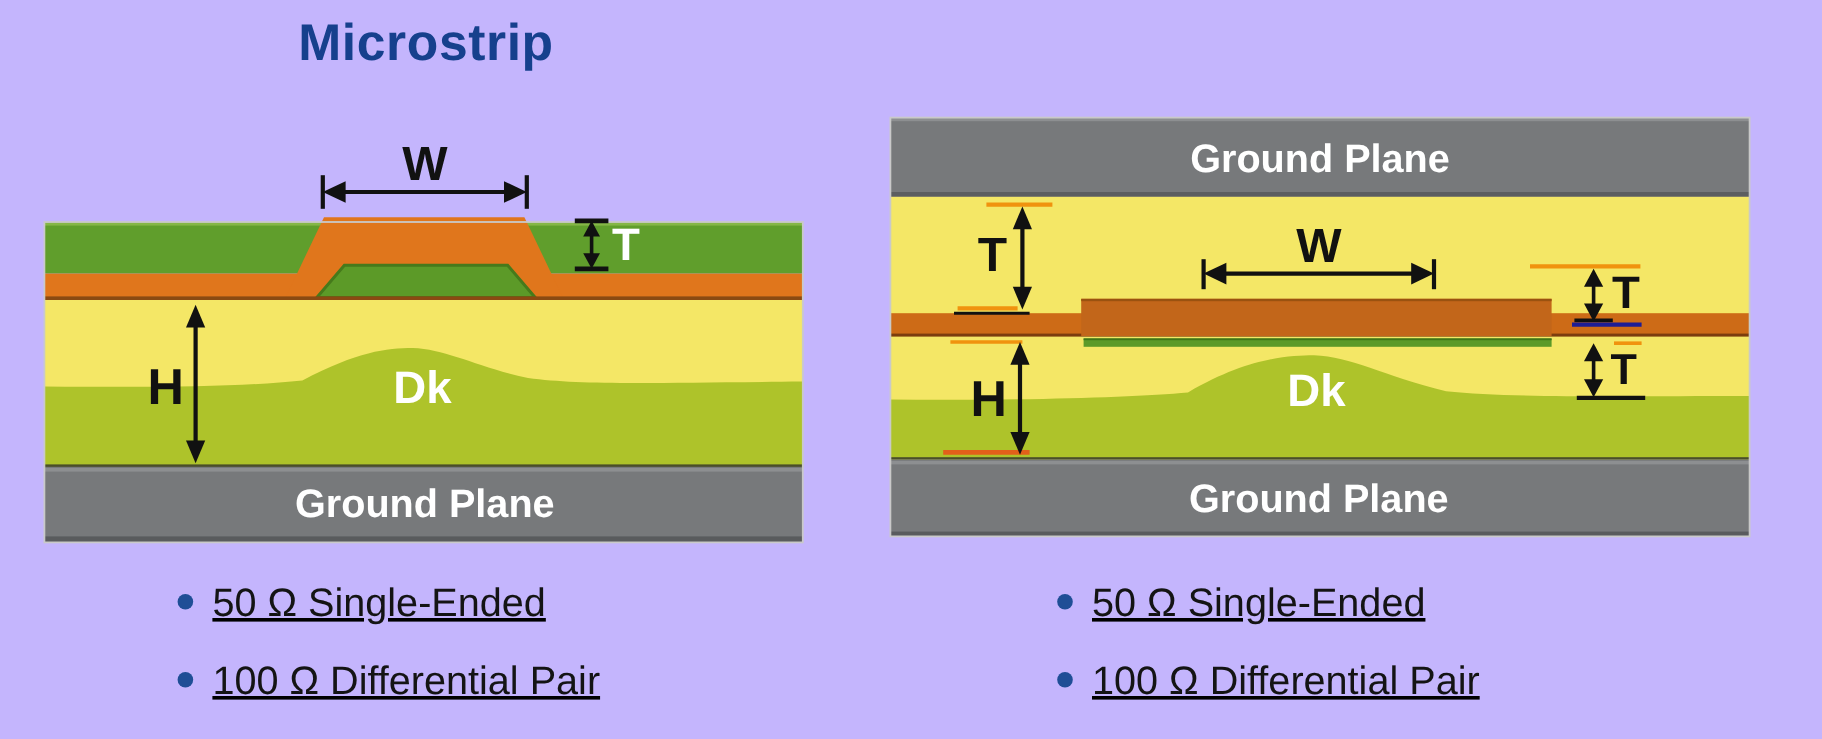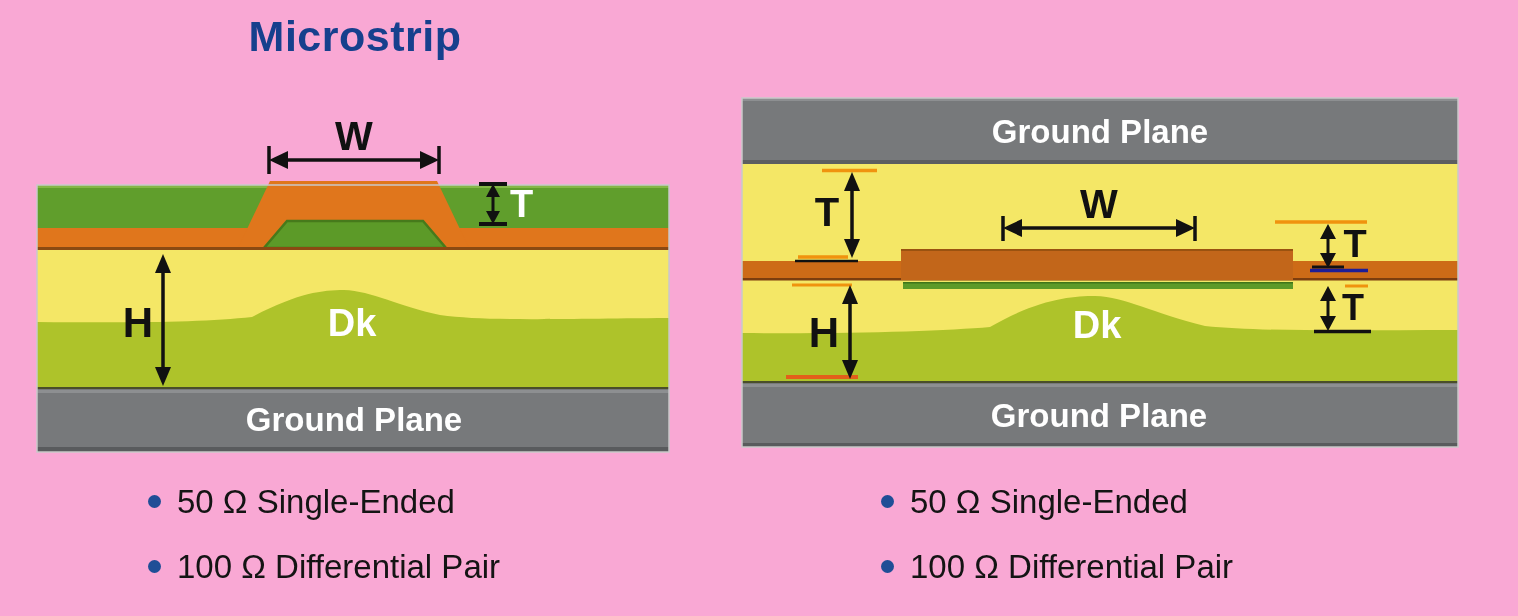--- a/index.html
+++ b/index.html
@@ -1,28 +1,28 @@
 <!DOCTYPE html>
 <html><head>
 <meta charset="utf-8">
 <style>
   html,body{margin:0;padding:0;background:#ffffff;}
-  #stage{position:relative;width:1518px;height:616px;background:#f9a8d4;overflow:hidden;
+  #stage{position:relative;width:1518px;height:616px;background:#c4b5fd;overflow:hidden;
          font-family:"Liberation Sans", sans-serif;}
   .title{position:absolute;top:12px;width:400px;text-align:center;
          font-size:43px;font-weight:700;color:#16408d;letter-spacing:0.5px;}
   #microstrip-title{left:155px;}
   #stripline-title{left:902px;}
   svg{position:absolute;top:0;}
   #microstrip-svg{left:0;width:730px;height:470px;}
   #stripline-svg{left:730px;width:788px;height:470px;}
   .bullets{position:absolute;top:480px;list-style:none;margin:0;padding:0;}
   #microstrip-bullets{left:148px;}
   #stripline-bullets{left:881px;}
-  .bullets li{display:flex;align-items:flex-start;margin-bottom:21px;}
+  .bullets li{display:flex;align-items:flex-start;margin-bottom:21px;text-decoration:underline;}
   .dot{width:13px;height:13px;border-radius:50%;background:#1f4e96;margin:15px 16px 0 0;flex:0 0 auto;}
   .bullet-text{font-size:33px;color:#141414;line-height:44px;white-space:nowrap;}
   text{font-family:"Liberation Sans", sans-serif;}
   .dim{font-weight:700;fill:#111111;}
   .wlab{font-weight:700;fill:#ffffff;}
 </style>
 </head>
 <body>
 
 <div id="stage">

